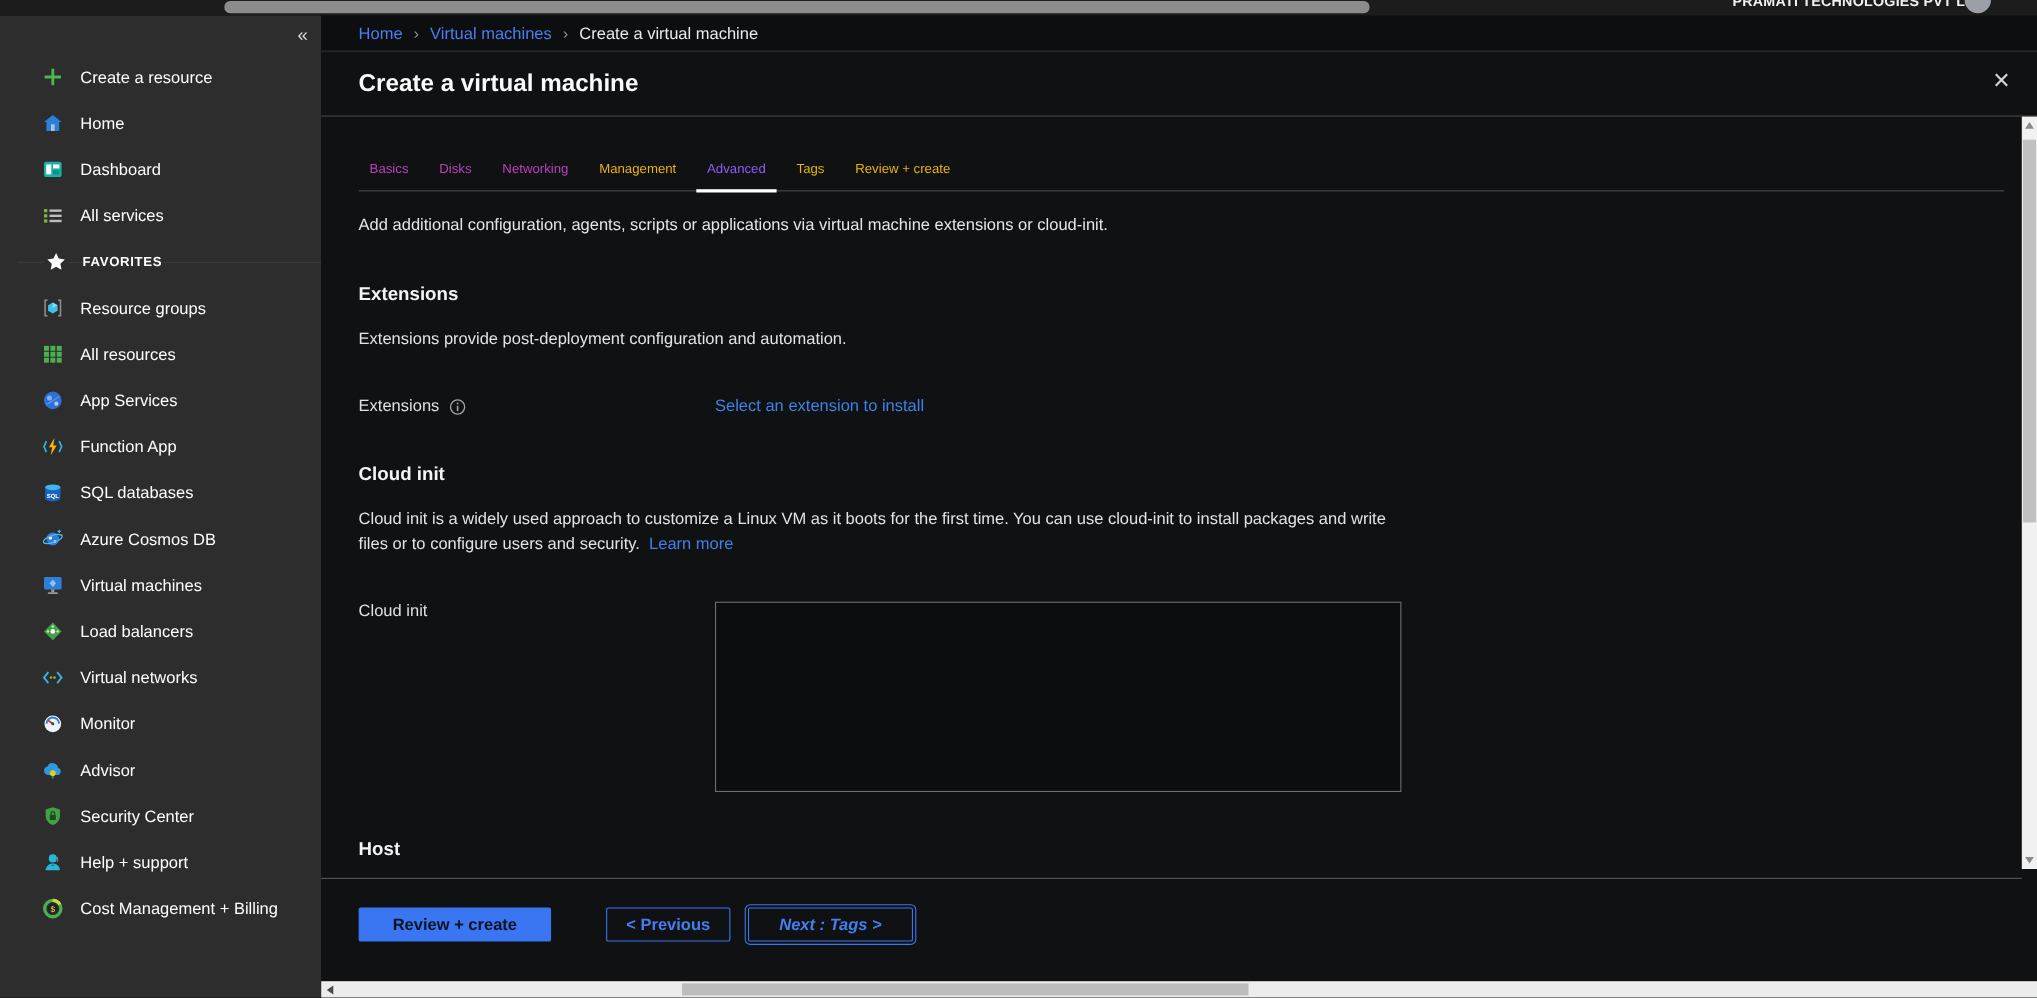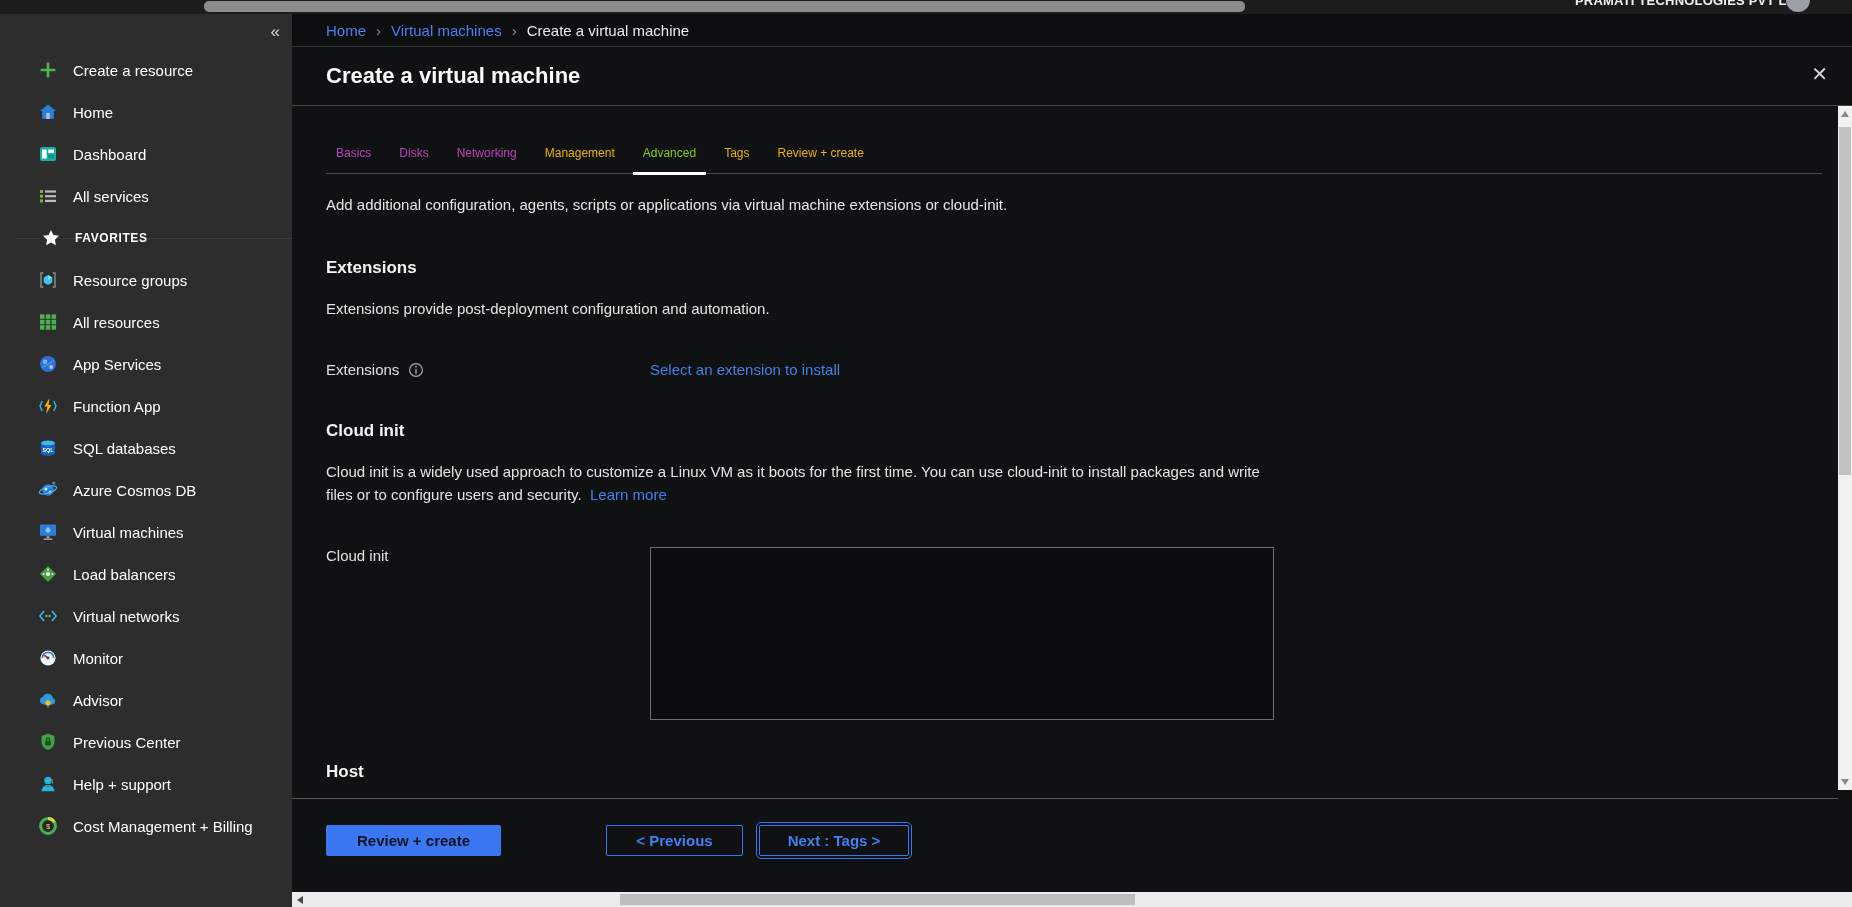--- a/index.html
+++ b/index.html
@@ -33,41 +33,41 @@
   .crumb-cur { color:#eaeaea; }
   .head-row { position:absolute; left:0; top:33px; right:0; height:59px; border-bottom:1px solid #474747; display:flex; align-items:center; padding-left:34px; }
   .title { font-size:22px; font-weight:600; color:#fafafa; }
   .close { position:absolute; right:24px; top:17px; font-size:20px; color:#d4d4d4; cursor:pointer; line-height:1; }
   
   .main { position:absolute; left:0; top:92px; right:14px; bottom:109px; overflow:hidden; padding:0 0 0 34px; }
   .tabrow { display:flex; margin-top:34px; border-bottom:1px solid #4a4a4a; width:1496px; }
   .tab { font-size:12px; padding:6px 10px 13px; margin-right:8px; position:relative; cursor:pointer; white-space:nowrap; }
   .tab.visited { color:#bb41bb; }
   .tab.default { color:#eab308; }
-  .tab.active { color:#84cc16; }
+  .tab.active { color:#8b5cf6; }
   .tab.active:after { content:""; position:absolute; left:0; right:0; bottom:-2px; height:3px; background:#fff; }
   .intro { margin:20px 0 0; color:#e6e6e6; max-width:960px; line-height:22px; }
   h3.sec { font-size:17px; font-weight:600; color:#f4f4f4; margin:42px 0 0; }
   .sec-desc { margin:19px 0 0; max-width:945px; line-height:23px; color:#e3e3e3; }
   .field-row { display:flex; margin-top:41px; }
   .field-label { width:324px; flex:none; color:#e0e0e0; display:flex; align-items:flex-start; }
   .field-label .lbl { line-height:18px; }
   .info { margin-left:9px; display:inline-flex; margin-top:1px; }
   .link { color:#3e82e8; cursor:pointer; }
   textarea.cloud {
     width:624px; height:173px; background:#0c0d0e; border:1px solid #6f6f6f;
     resize:none; color:#e8e8e8; font-family:"DejaVu Sans Mono", monospace; font-size:13px; outline:none;
   }
   
   .footer { position:absolute; left:0; right:14px; bottom:15px; height:94px; border-top:1px solid #5a5a5a; background:#101112; padding:26px 0 0 34px; display:flex; align-items:flex-start; }
   .btn { height:31px; font-size:15px; font-family:"Liberation Sans",sans-serif; border-radius:2px; cursor:pointer; }
   .btn-primary { width:175px; background:#3a76f2; border:1px solid #3a76f2; color:#0c1320; font-weight:600; }
   .btn-outline { background:transparent; border:1px solid #3a76f2; color:#447ff2; font-weight:600; }
-  .btn-prev { width:137px; margin-left:105px; }
-  .btn-next { width:150px; margin-left:16px; outline:1px solid #3a76f2; outline-offset:2px; }
+  .btn-prev { width:113px; margin-left:50px; }
+  .btn-next { width:150px; margin-left:16px; outline:1px solid #3a76f2; outline-offset:2px;font-style:italic; }
   
   .hscroll { position:absolute; left:0; right:0; bottom:0; height:15px; background:#ececec; }
   .hscroll .arrow-left { position:absolute; left:5px; top:4px; width:0; height:0; border-top:4px solid transparent; border-bottom:4px solid transparent; border-right:6px solid #4a4a4a; }
   .hscroll .thumb { position:absolute; left:328px; top:2px; width:515px; height:11px; background:#bdbdbd; }
   .vscroll { position:absolute; right:0; top:92px; width:14px; height:684px; background:#f1f1f1; }
   .vscroll .arrow-up { position:absolute; top:5px; left:3px; width:0; height:0; border-left:4px solid transparent; border-right:4px solid transparent; border-bottom:6px solid #8a8a8a; }
   .vscroll .arrow-down { position:absolute; bottom:5px; left:3px; width:0; height:0; border-left:4px solid transparent; border-right:4px solid transparent; border-top:6px solid #8a8a8a; }
   .vscroll .thumb { position:absolute; top:21px; left:1px; width:12px; height:348px; background:#c1c1c1; }
 </style>
 </head>
@@ -280,21 +280,21 @@
     </div>
 
     <div class="nav-item">
       <span class="ni">
           <svg width="20" height="20" viewBox="0 0 20 20">
             <path d="M10 1.8l6.5 2.1v5.6c0 4.2-2.8 7-6.5 8.6-3.7-1.6-6.5-4.4-6.5-8.6V3.9z" fill="#43a047"></path>
             <rect x="7.2" y="8.8" width="5.6" height="4.6" rx=".8" fill="#14501a"></rect>
             <path d="M8.4 8.8V7.5a1.6 1.6 0 0 1 3.2 0v1.3" fill="none" stroke="#14501a" stroke-width="1.2"></path>
           </svg>
         </span>
-      <span class="nl">Previous Center</span>
+      <span class="nl">Security Center</span>
     </div>
 
     <div class="nav-item">
       <span class="ni">
           <svg width="20" height="20" viewBox="0 0 20 20">
             <circle cx="10" cy="6.4" r="3.7" fill="#28b6d8"></circle>
             <path d="M3.4 17.2c.6-4 3.2-6.1 6.6-6.1s6 2.1 6.6 6.1z" fill="#28b6d8"></path>
             <path d="M10 11.4 8 13.2h4z" fill="#0e7fa0"></path>
             <path d="M13.8 5.2a4.4 4.4 0 0 1 .4 4.4" stroke="#8a8a8a" fill="none" stroke-width="1"></path>
           </svg>

